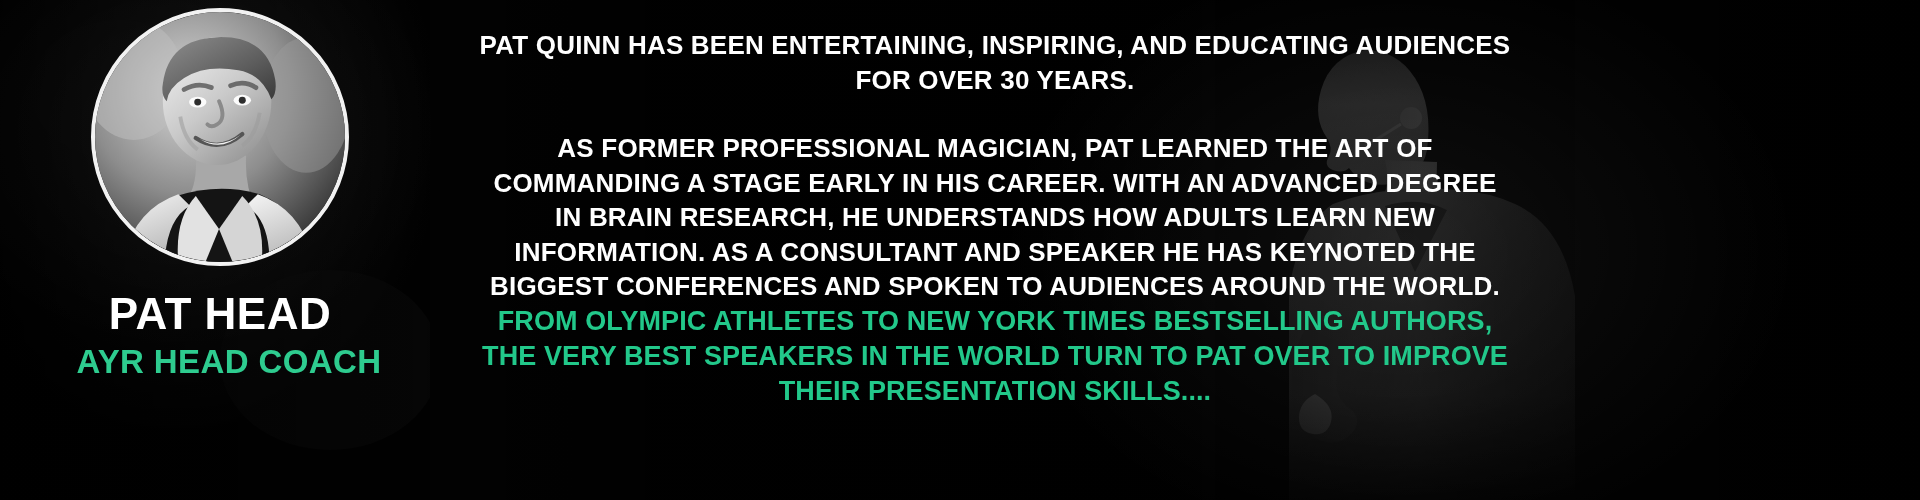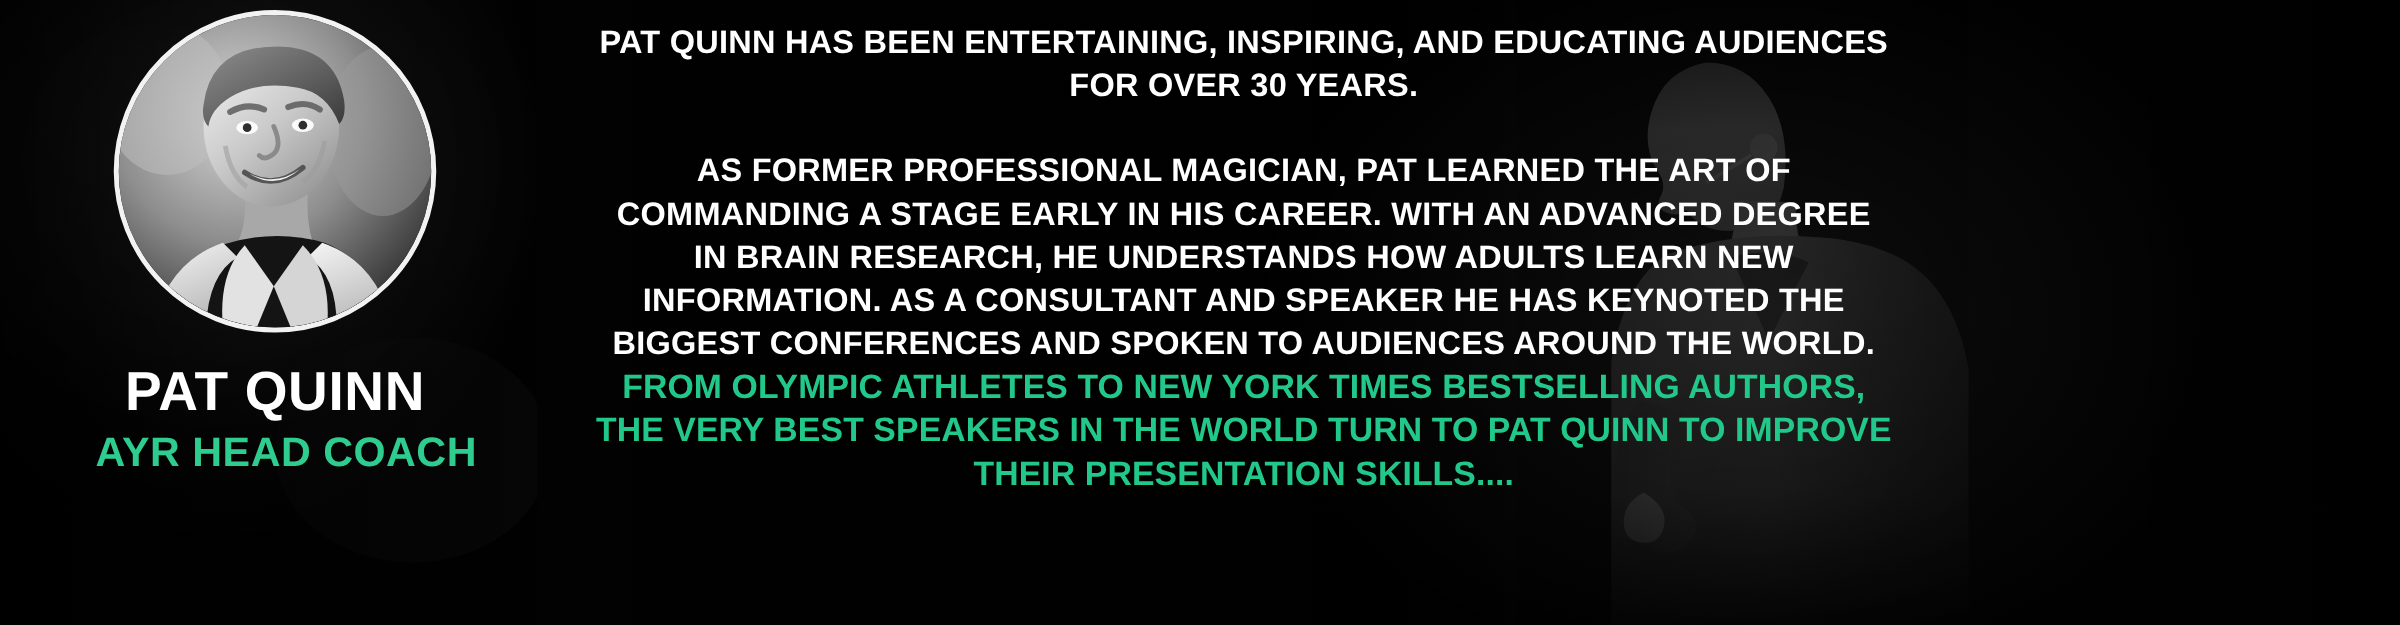--- a/index.html
+++ b/index.html
@@ -86,21 +86,21 @@
 
   
   .copy {
     position:absolute;
     left:460px; top:0;
     width:1070px; height:500px;
     display:flex;
     flex-direction:column;
     align-items:center;
     justify-content:flex-start;
-    padding-top:16px;
+    padding-top:28px;
   }
   .para {
     color:#ffffff;
     font-size:26px;
     font-weight:bold;
     line-height:1.33;
     letter-spacing:0.2px;
     text-align:center;
     width:1035px;
   }
@@ -224,26 +224,26 @@
         <path d="M128 92 q8 18 -2 24 q-6 4 -10 0" stroke="#8a8a8a" stroke-width="4" fill="none" stroke-linecap="round"></path>
 
         <path d="M104 130 q24 16 48 -4" stroke="#555" stroke-width="4.5" fill="none" stroke-linecap="round"></path>
         <path d="M108 131 q22 11 42 -4 q-20 18 -42 4 z" fill="#f2f2f2"></path>
 
         <path d="M88 108 q4 24 18 34" stroke="#a5a5a5" stroke-width="4" fill="none" opacity="0.7"></path>
         <path d="M170 104 q-4 24 -18 34" stroke="#9d9d9d" stroke-width="4" fill="none" opacity="0.6"></path>
       </svg>
     </div>
 
-    <div class="profile-name">PAT QUINN</div>
+    <div class="profile-name">PAT HEAD</div>
 
     <div class="profile-role">AYR HEAD COACH</div>
   </div>
 
   <div class="copy">
     <p class="para lead">PAT QUINN HAS BEEN ENTERTAINING, INSPIRING, AND EDUCATING AUDIENCES FOR OVER 30 YEARS.</p>
 
     <p class="para body">AS FORMER PROFESSIONAL MAGICIAN, PAT LEARNED THE ART OF COMMANDING A STAGE EARLY IN HIS CAREER. WITH AN ADVANCED DEGREE IN BRAIN RESEARCH, HE UNDERSTANDS HOW ADULTS LEARN NEW INFORMATION. AS A CONSULTANT AND SPEAKER HE HAS KEYNOTED THE BIGGEST CONFERENCES AND SPOKEN TO AUDIENCES AROUND THE WORLD.</p>
 
-    <p class="para accent">FROM OLYMPIC ATHLETES TO NEW YORK TIMES BESTSELLING AUTHORS, THE VERY BEST SPEAKERS IN THE WORLD TURN TO PAT QUINN TO IMPROVE THEIR PRESENTATION SKILLS....</p>
+    <p class="para accent">FROM OLYMPIC ATHLETES TO NEW YORK TIMES BESTSELLING AUTHORS, THE VERY BEST SPEAKERS IN THE WORLD TURN TO PAT OVER TO IMPROVE THEIR PRESENTATION SKILLS....</p>
   </div>
 
 </div>
 
 </body></html>

